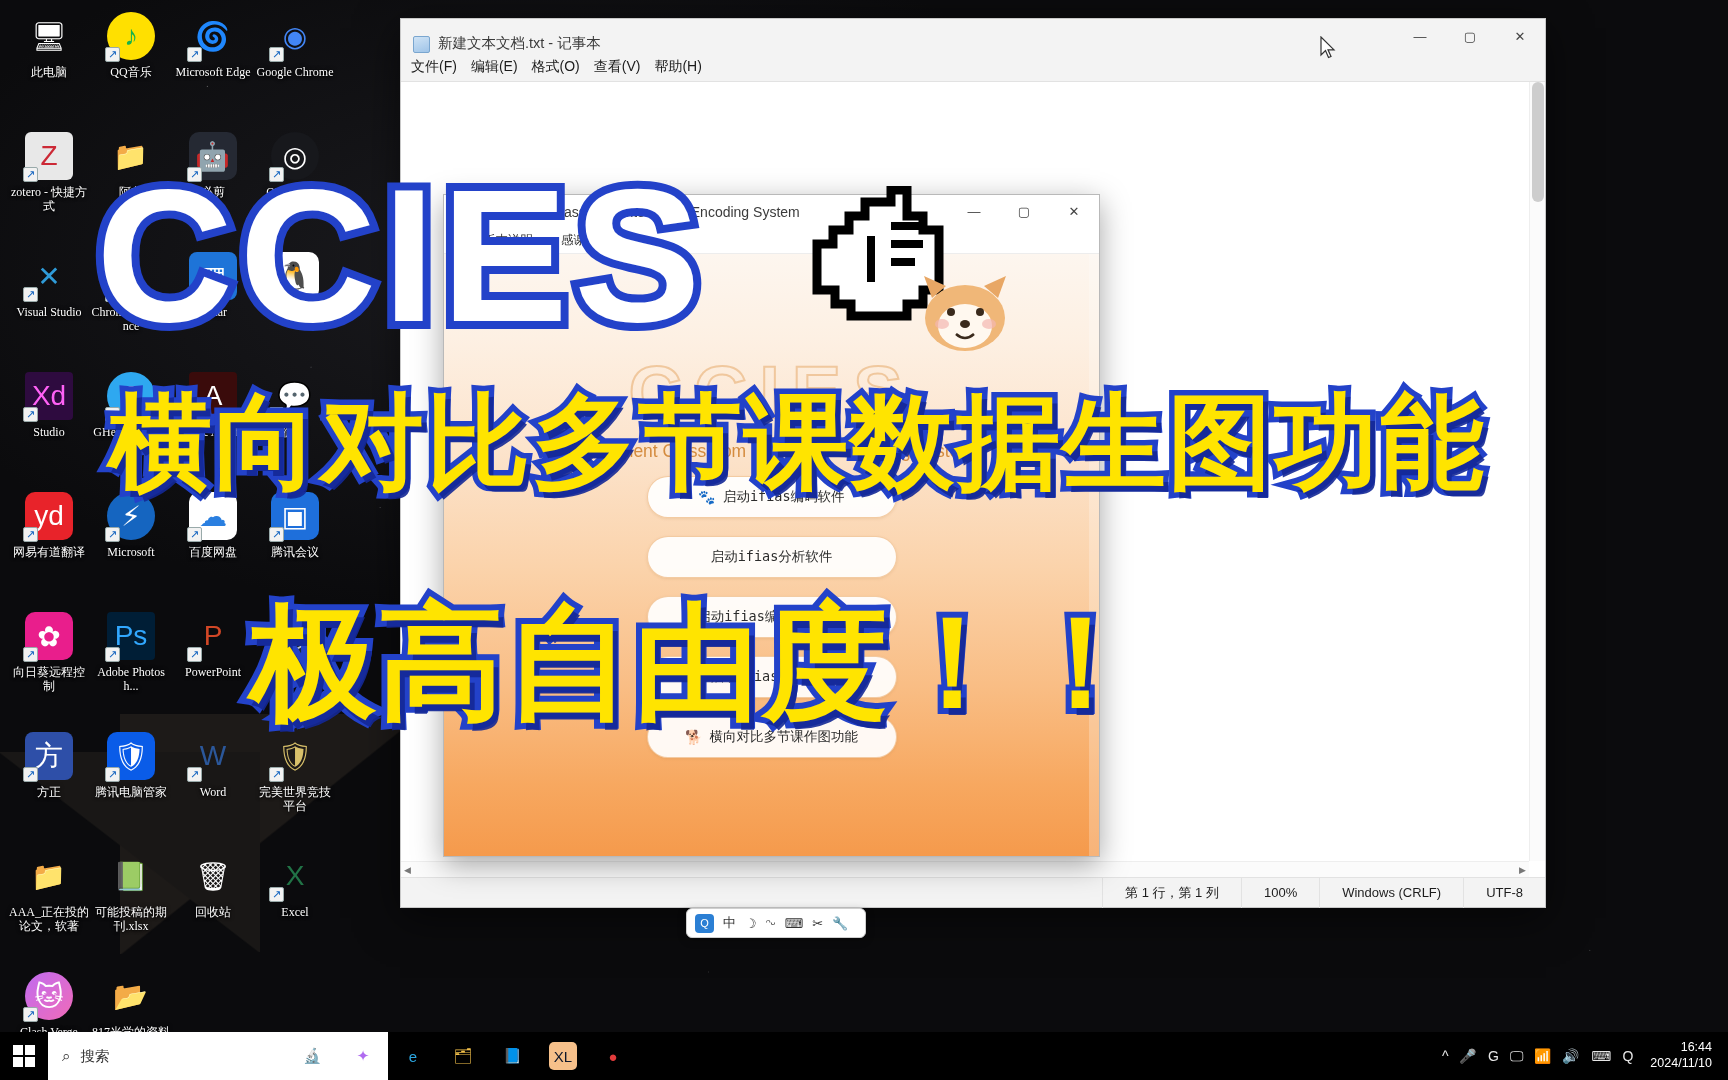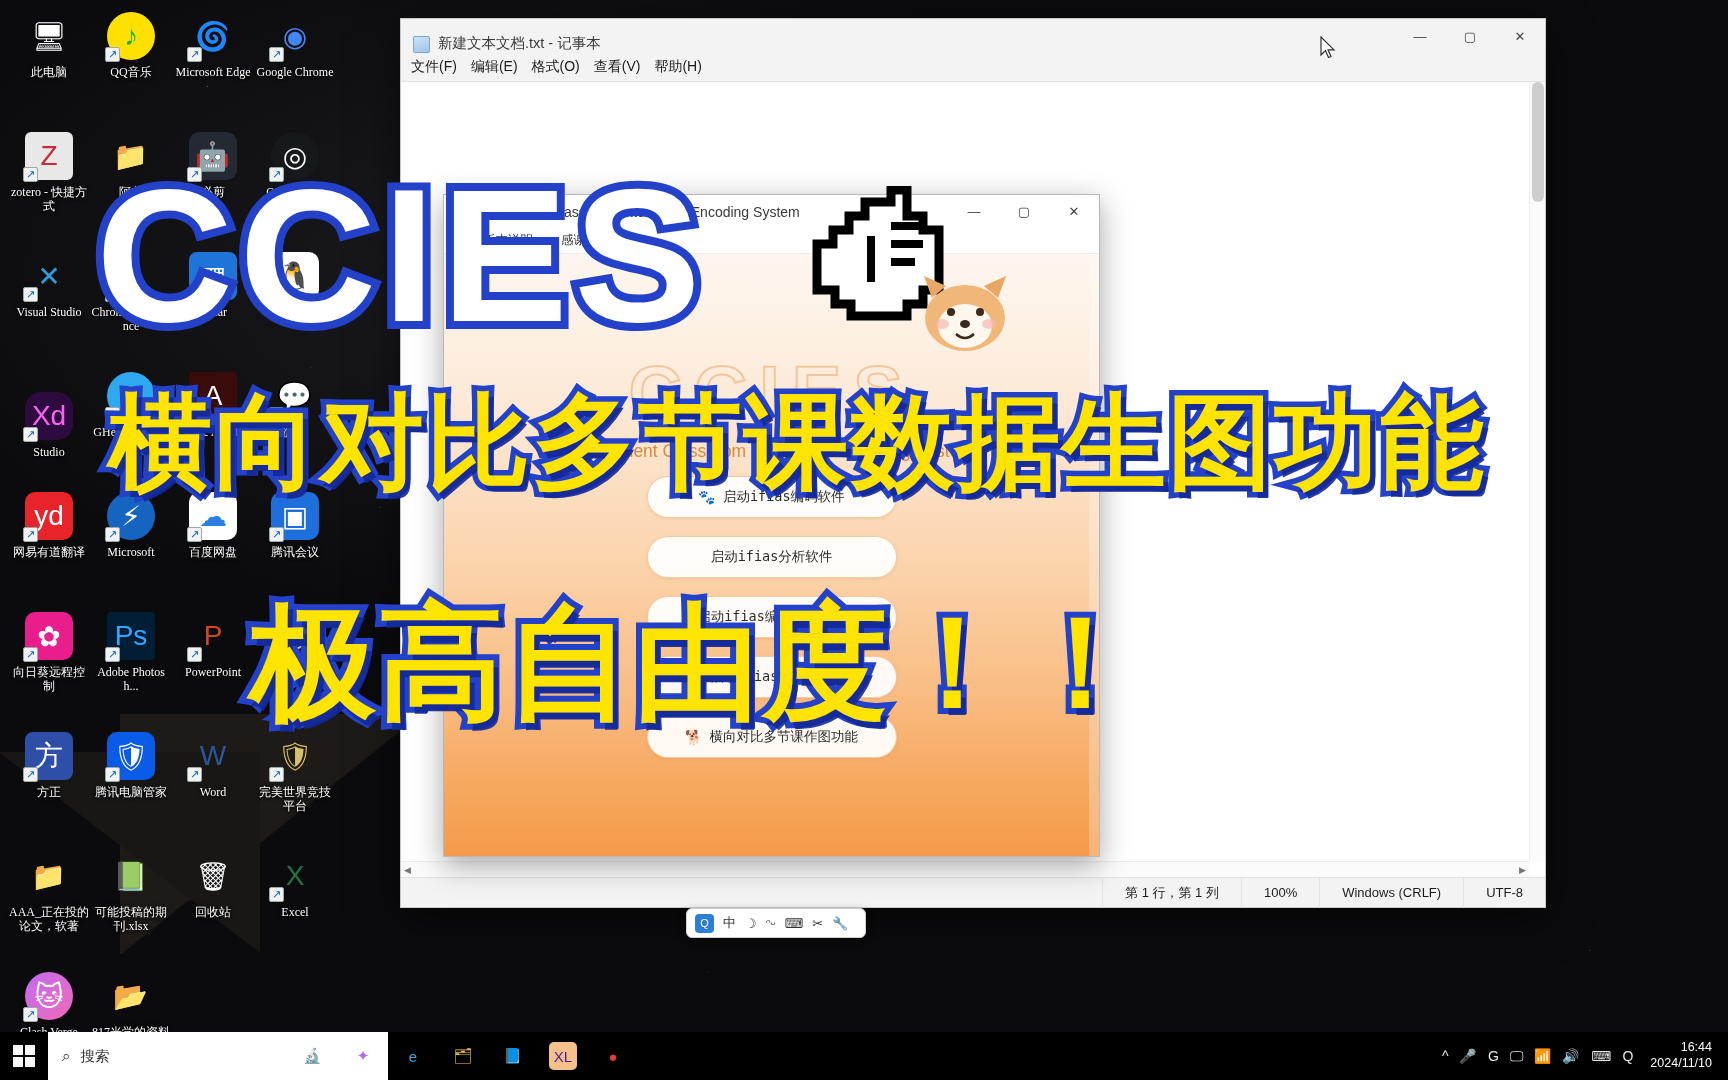--- a/index.html
+++ b/index.html
@@ -352,21 +352,21 @@
       </div>
       <div class="dicon">
         <div class="glyph" style="background: rgb(30, 116, 216); border-radius: 8px;">▦<span class="shortcut">↗</span></div>
         <div class="lbl">Sonar</div>
       </div>
       <div class="dicon">
         <div class="glyph" style="background: rgb(255, 255, 255); border-radius: 10px;">🐧<span class="shortcut">↗</span></div>
         <div class="lbl">QQ</div>
       </div>
       <div class="dicon">
-        <div class="glyph" style="background: rgb(46, 11, 63); color: rgb(255, 97, 246); border-radius: 16px; margin-top: 20px;">Xd<span class="shortcut">↗</span></div>
+        <div class="glyph" style="background: rgb(46, 11, 63); color: rgb(255, 97, 246); border-radius: 4px;">Xd<span class="shortcut">↗</span></div>
         <div class="lbl">Studio</div>
       </div>
       <div class="dicon">
         <div class="glyph" style="background: rgb(46, 168, 240); border-radius: 50%;">G<span class="shortcut">↗</span></div>
         <div class="lbl">GHelper - 快捷方式</div>
       </div>
       <div class="dicon">
         <div class="glyph" style="background: rgb(58, 11, 11); color: rgb(255, 255, 255); border-radius: 4px;">A<span class="shortcut">↗</span></div>
         <div class="lbl">Adobe Acrobat</div>
       </div>
@@ -590,21 +590,21 @@
         <div class="tb-app">
           <div class="sq" style="background: transparent; color: rgb(43, 166, 224);">e</div>
         </div>
         <div class="tb-app">
           <div class="sq" style="background: transparent; color: rgb(243, 192, 74);">🗂</div>
         </div>
         <div class="tb-app">
           <div class="sq" style="background: transparent; color: rgb(159, 196, 232);">📘</div>
         </div>
         <div class="tb-app">
-          <div class="sq" style="background: rgb(246, 192, 138); color: #4c1d95;">XL</div>
+          <div class="sq" style="background: rgb(246, 192, 138); color: #0f172a;">XL</div>
         </div>
         <div class="tb-app">
           <div class="sq" style="background: transparent; color: rgb(226, 59, 59);">●</div>
         </div>
       </div>
     <div id="tray">
       <span class="t-ico">^</span>
       <span class="t-ico">🎤</span>
       <span class="t-ico">G</span>
       <span class="t-ico">🖵</span>

